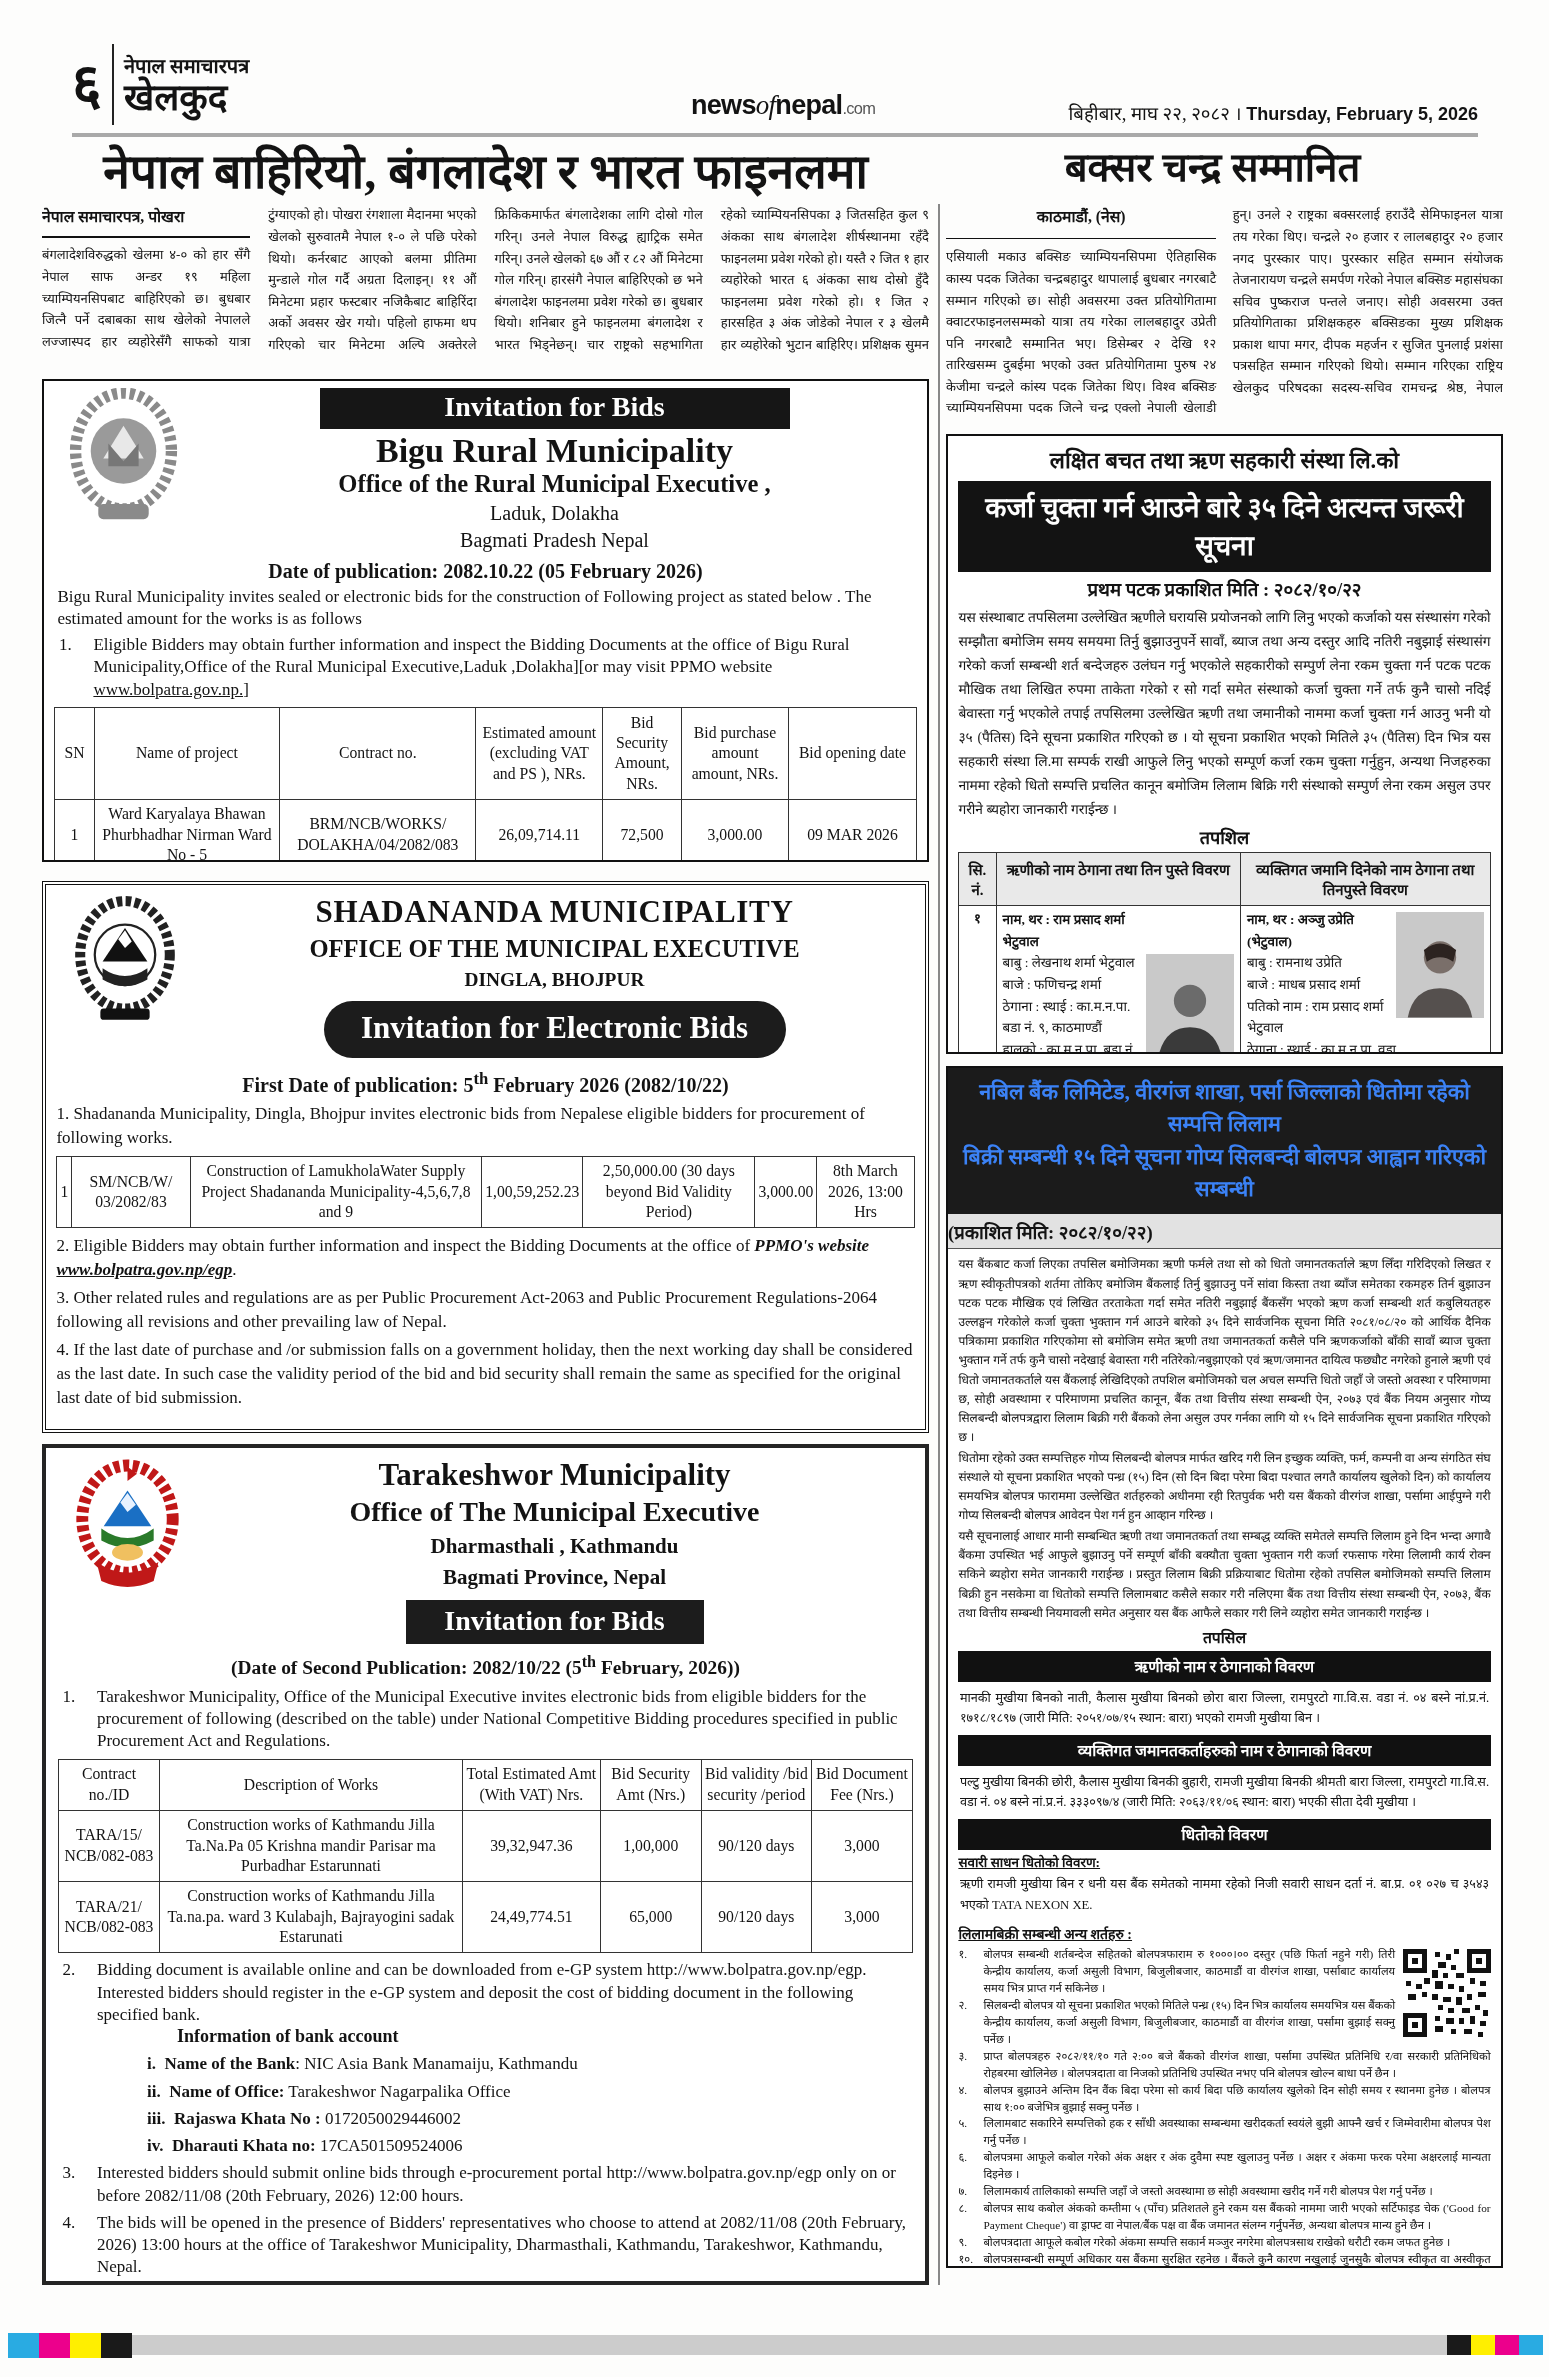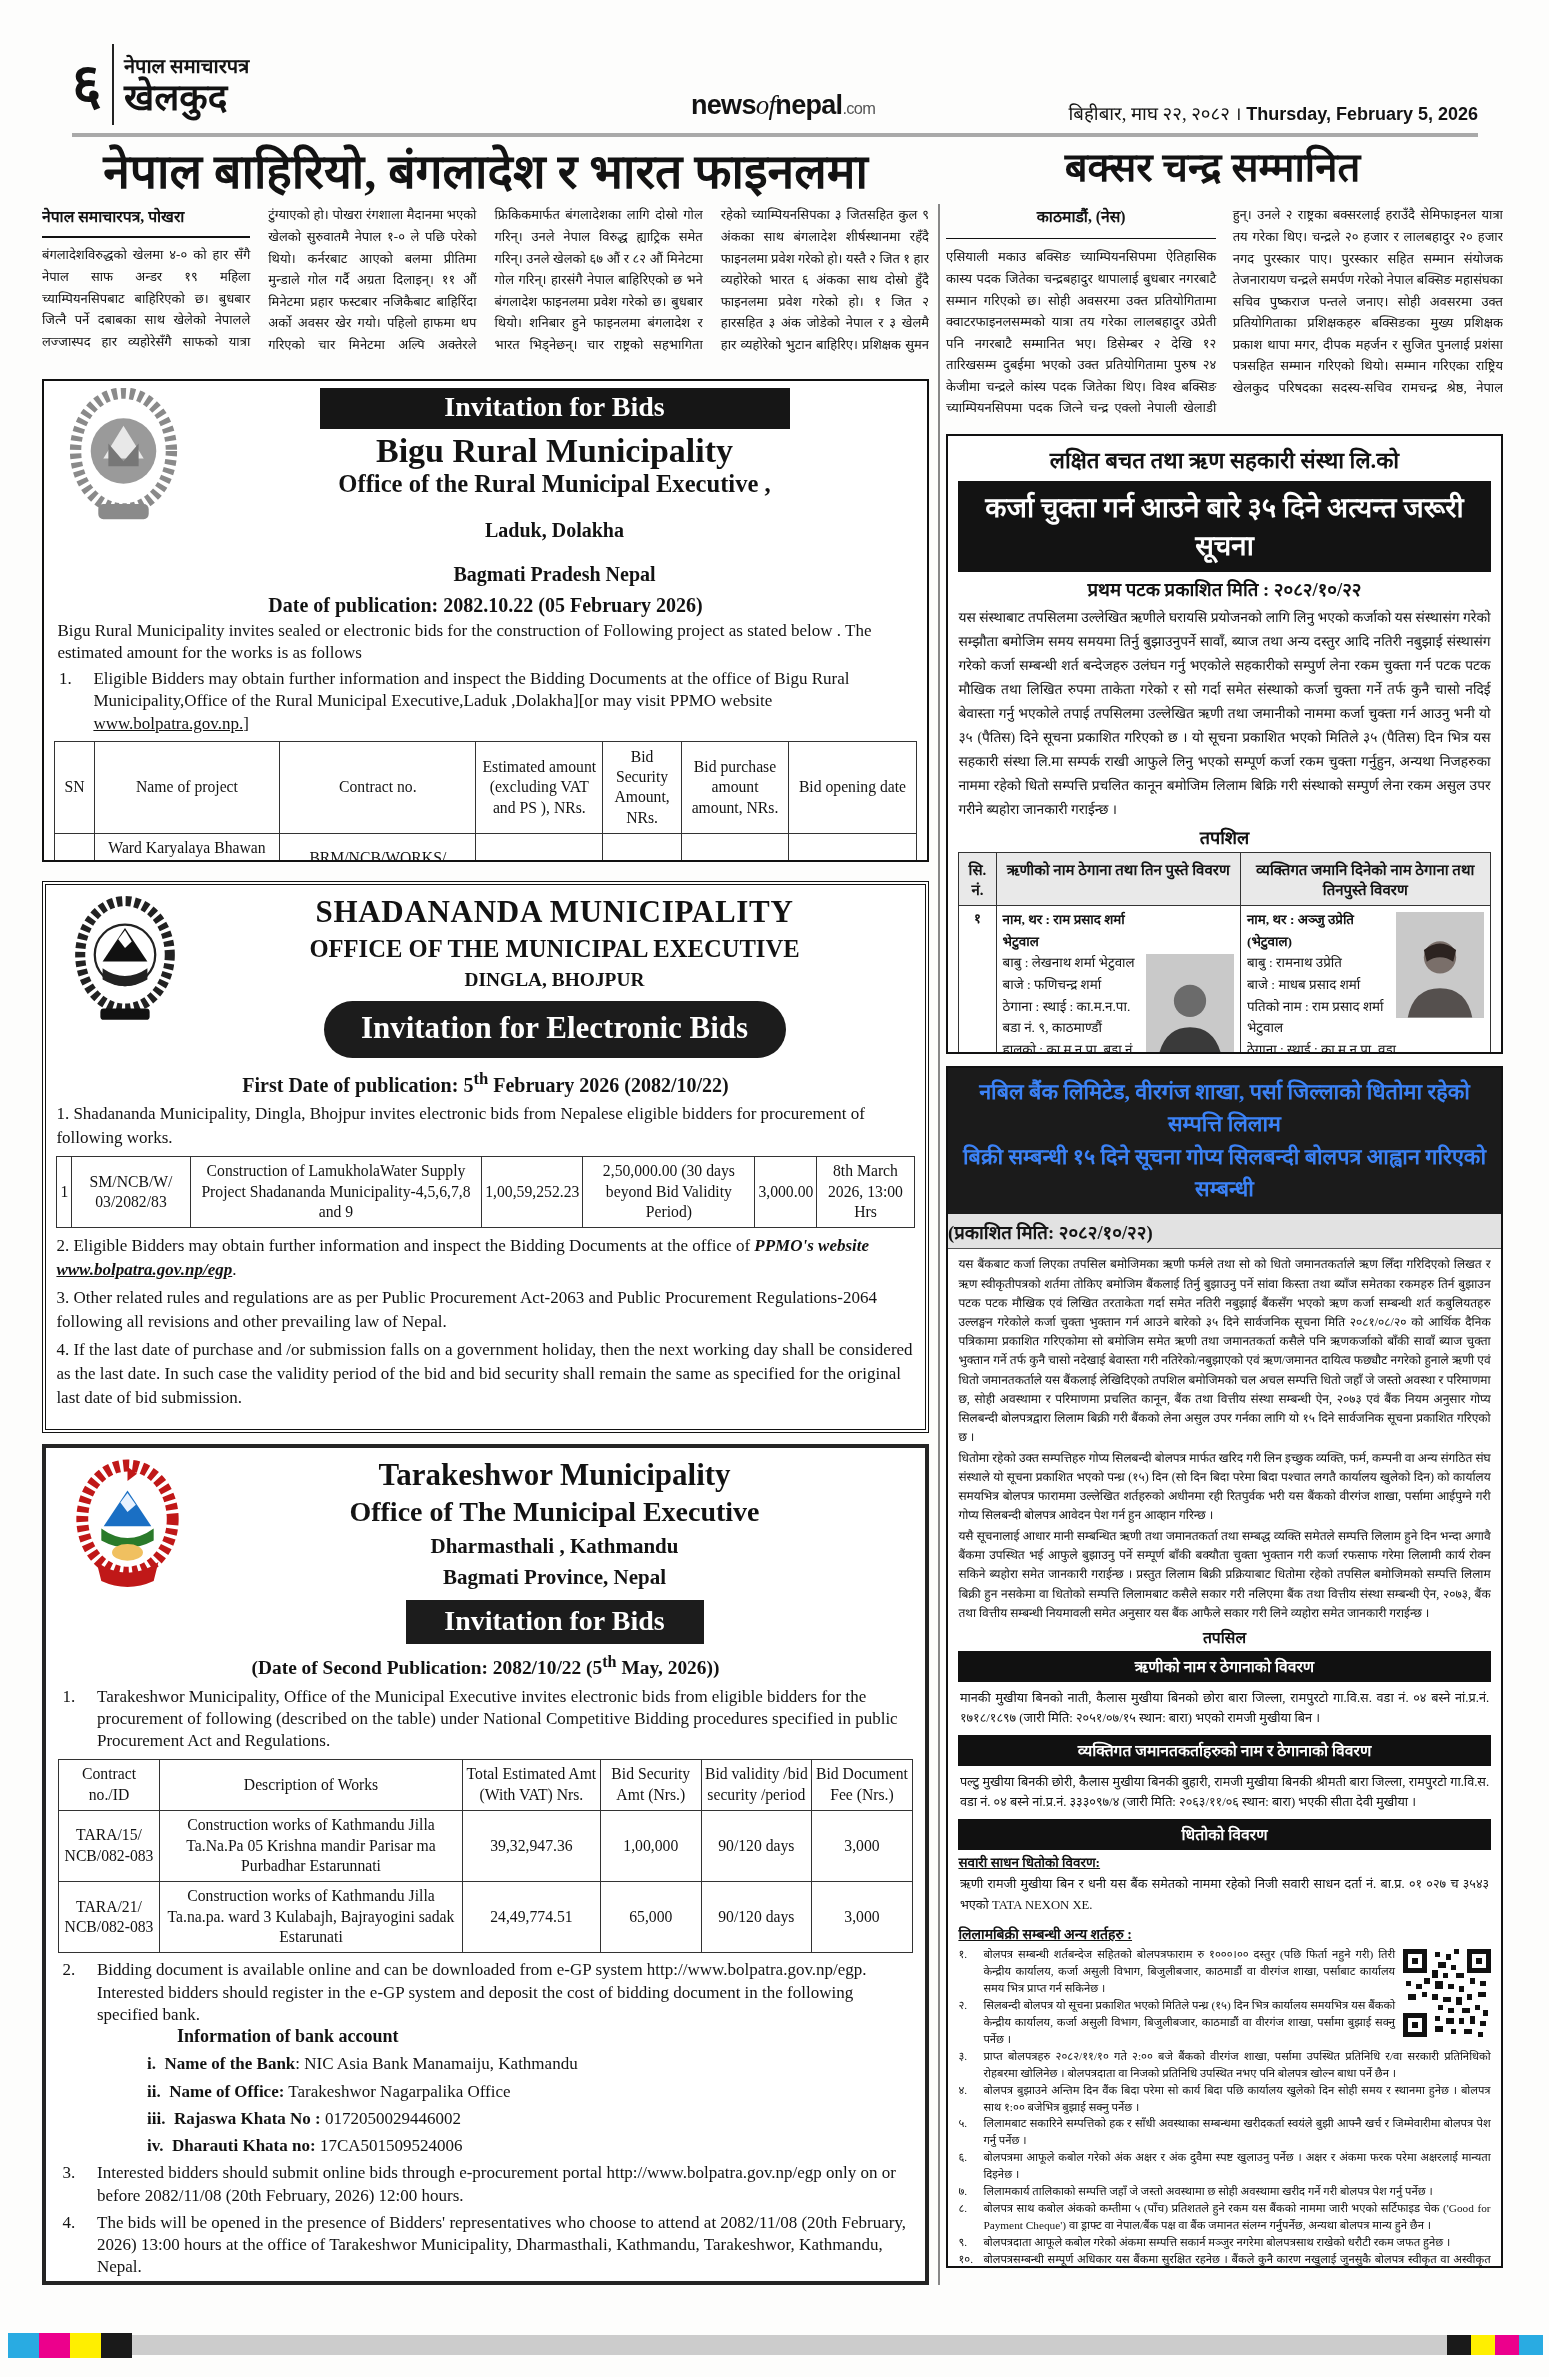--- a/index.html
+++ b/index.html
@@ -43,21 +43,21 @@
   .adbox { background:#fff; }
 
   
   .bigu { border:2.2px solid #111; margin-top:7.5px; height:483px; padding:7.5px 10.4px; overflow:hidden; }
   .bigu-head { display:flex; }
   .emblem { flex:0 0 138px; display:flex; justify-content:center; }
   .bigu-titles { flex:1; text-align:center; }
   .invite-bar { background:#161616; color:#fff; font-weight:bold; font-size:28px; width:470px; margin:0 auto 3px auto; padding:3px 0 6px 0; }
   .bigu-name { font-size:34px; font-weight:bold; }
   .bigu-office { font-size:24.6px; font-weight:bold; }
-  .bigu-place { font-size:20px; font-weight:bold; margin-top:21px; }
+  .bigu-place { font-size:20px; font-weight:normal; margin-top:4px; }
   .bigu-pub { text-align:center; font-size:20px; font-weight:bold; margin:7.5px 0 3px 0; }
   .bigu-intro { font-size:17px; line-height:1.32; padding:0 3px; }
   .numitem { display:flex; font-size:17px; line-height:1.32; margin-top:3px; }
   .numitem .n { width:39px; flex:none; padding-left:4.5px; }
   .ulink { text-decoration:underline; }
   table.bid { width:100%; border-collapse:collapse; margin-top:6px; }
   table.bid th, table.bid td { border:1.5px solid #333; text-align:center; font-size:15.7px; padding:4.5px 3px; line-height:1.3; }
   table.bid th { font-weight:normal; }
 
   
@@ -265,21 +265,21 @@
             </svg>
           </div>
           <div class="tara-titles">
             <div class="tara-name">Tarakeshwor Municipality</div>
             <div class="tara-office">Office of The Municipal Executive</div>
             <div class="tara-place">Dharmasthali , Kathmandu</div>
             <div class="tara-place">Bagmati Province, Nepal</div>
             <div class="tara-tag">Invitation for Bids</div>
           </div>
         </div>
-        <div class="tara-pub"><span>(Date of Second Publication: 2082/10/22 (5</span><sup>th</sup><span> May, 2026))</span></div>
+        <div class="tara-pub"><span>(Date of Second Publication: 2082/10/22 (5</span><sup>th</sup><span> February, 2026))</span></div>
         <div class="numitem">
             <span class="n">1.</span>
             <span>Tarakeshwor  Municipality,  Office  of  the  Municipal  Executive  invites  electronic  bids  from  eligible  bidders  for  the procurement of following (described on the table) under National Competitive Bidding procedures specified in public Procurement Act and Regulations.</span>
           </div>
         <table class="bid">
           <tbody>
               <tr>
             <th style="width:11%">Contract no./ID</th>
             <th style="width:33%">Description of Works</th>
             <th style="width:15%">Total Estimated Amt  (With VAT) Nrs.</th>

